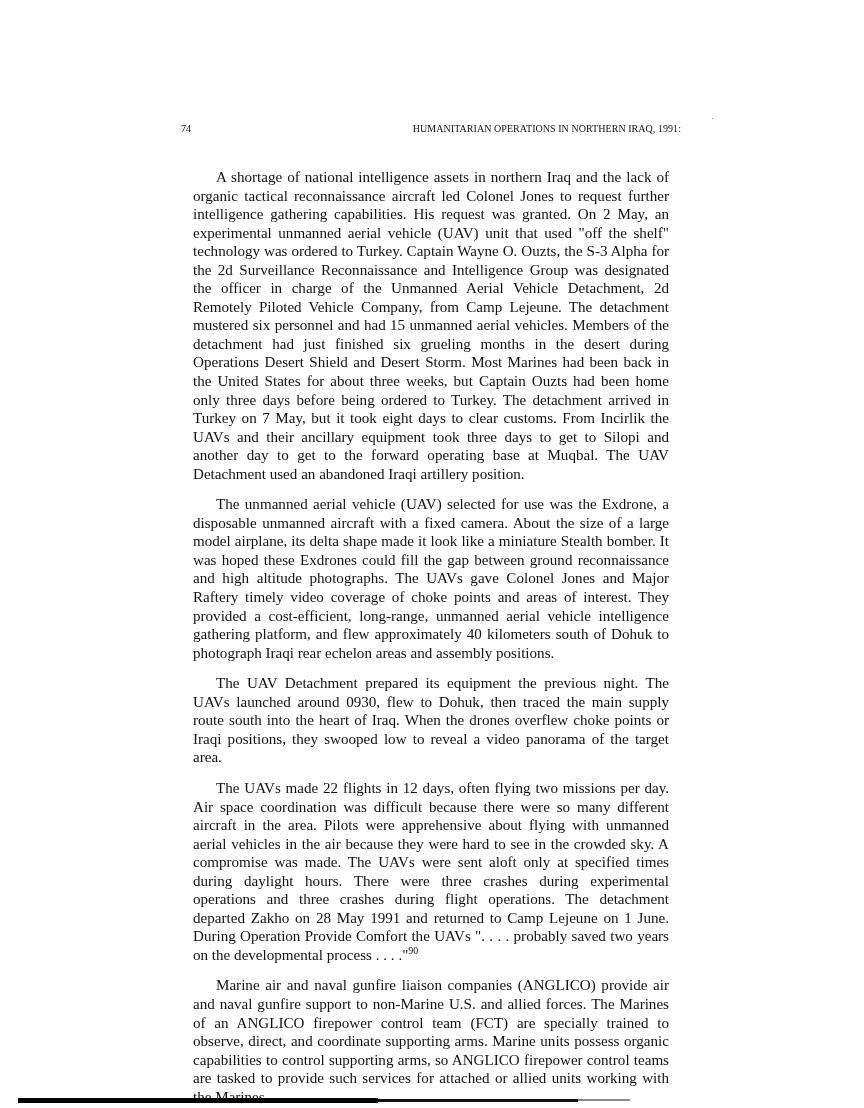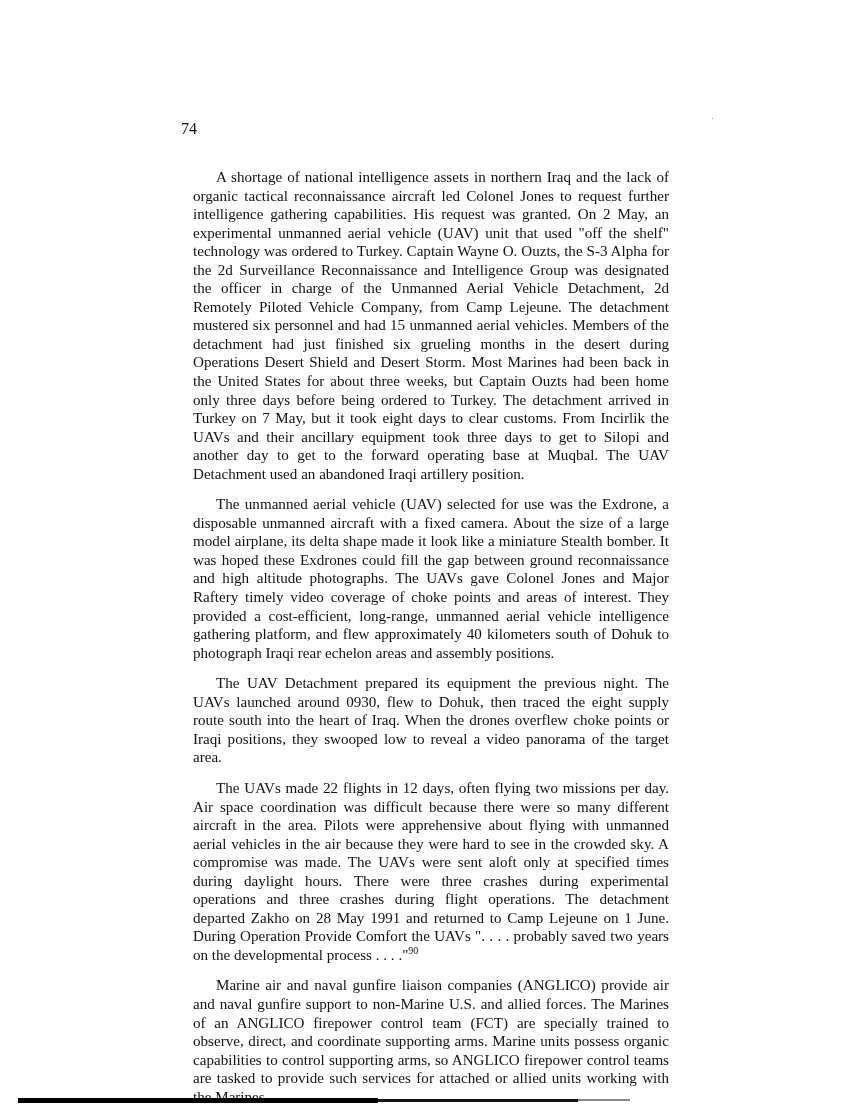--- a/index.html
+++ b/index.html
@@ -20,21 +20,21 @@
     left: 181px;
     top: 0;
     width: 500px;
   }
   .running-head {
     position: absolute;
     top: 121px;
     left: 0;
     width: 500px;
     height: 16px;
-    font-size: 16px;
+    font-size: 10px;
     line-height: 16px;
   }
   .page-number {
     position: absolute;
     left: 0;
     top: 0;
   }
   .running-title {
     position: absolute;
     right: 0;
@@ -94,26 +94,27 @@
   }
 </style>
 </head>
 <body>
 
 <div class="speck"></div>
 
 <div class="page">
   <div class="running-head">
     <span class="page-number">74</span>
+    <span class="running-title">HUMANITARIAN OPERATIONS IN NORTHERN IRAQ, 1991:</span>
   </div>
 
   <div class="body-text">
     <p>A shortage of national intelligence assets in northern Iraq and the lack of organic tactical reconnaissance aircraft led Colonel Jones to request further intelligence gathering capabilities. His request was granted. On 2 May, an experimental unmanned aerial vehicle (UAV) unit that used "off the shelf" technology was ordered to Turkey. Captain Wayne O. Ouzts, the S-3 Alpha for the 2d Surveillance Reconnaissance and Intelligence Group was designated the officer in charge of the Unmanned Aerial Vehicle Detachment, 2d Remotely Piloted Vehicle Company, from Camp Lejeune. The detachment mustered six personnel and had 15 unmanned aerial vehicles. Members of the detachment had just finished six grueling months in the desert during Operations Desert Shield and Desert Storm. Most Marines had been back in the United States for about three weeks, but Captain Ouzts had been home only three days before being ordered to Turkey. The detachment arrived in Turkey on 7 May, but it took eight days to clear customs. From Incirlik the UAVs and their ancillary equipment took three days to get to Silopi and another day to get to the forward operating base at Muqbal. The UAV Detachment used an abandoned Iraqi artillery position.</p>
     <p>The unmanned aerial vehicle (UAV) selected for use was the Exdrone, a disposable unmanned aircraft with a fixed camera. About the size of a large model airplane, its delta shape made it look like a miniature Stealth bomber. It was hoped these Exdrones could fill the gap between ground reconnaissance and high altitude photographs. The UAVs gave Colonel Jones and Major Raftery timely video coverage of choke points and areas of interest. They provided a cost-efficient, long-range, unmanned aerial vehicle intelligence gathering platform, and flew approximately 40 kilometers south of Dohuk to photograph Iraqi rear echelon areas and assembly positions.</p>
-    <p>The UAV Detachment prepared its equipment the previous night. The UAVs launched around 0930, flew to Dohuk, then traced the eight supply route south into the heart of Iraq. When the drones overflew choke points or Iraqi positions, they swooped low to reveal a video panorama of the target area.</p>
+    <p>The UAV Detachment prepared its equipment the previous night. The UAVs launched around 0930, flew to Dohuk, then traced the main supply route south into the heart of Iraq. When the drones overflew choke points or Iraqi positions, they swooped low to reveal a video panorama of the target area.</p>
     <p><span>The UAVs made 22 flights in 12 days, often flying two missions per day. Air space coordination was difficult because there were so many different aircraft in the area. Pilots were apprehensive about flying with unmanned aerial vehicles in the air because they were hard to see in the crowded sky. A compromise was made. The UAVs were sent aloft only at specified times during daylight hours. There were three crashes during experimental operations and three crashes during flight operations. The detachment departed Zakho on 28 May 1991 and returned to Camp Lejeune on 1 June. During Operation Provide Comfort the UAVs ". . . . probably saved two years on the developmental process . . . ."</span><sup class="fn">90</sup></p>
     <p>Marine air and naval gunfire liaison companies (ANGLICO) provide air and naval gunfire support to non-Marine U.S. and allied forces. The Marines of an ANGLICO firepower control team (FCT) are specially trained to observe, direct, and coordinate supporting arms. Marine units possess organic capabilities to control supporting arms, so ANGLICO firepower control teams are tasked to provide such services for attached or allied units working with the Marines.</p>
   </div>
 </div>
 
 <div class="scan-bar"></div>
 <div class="scan-bar-2"></div>
 <div class="scan-bar-3"></div>
 
 </body></html>

